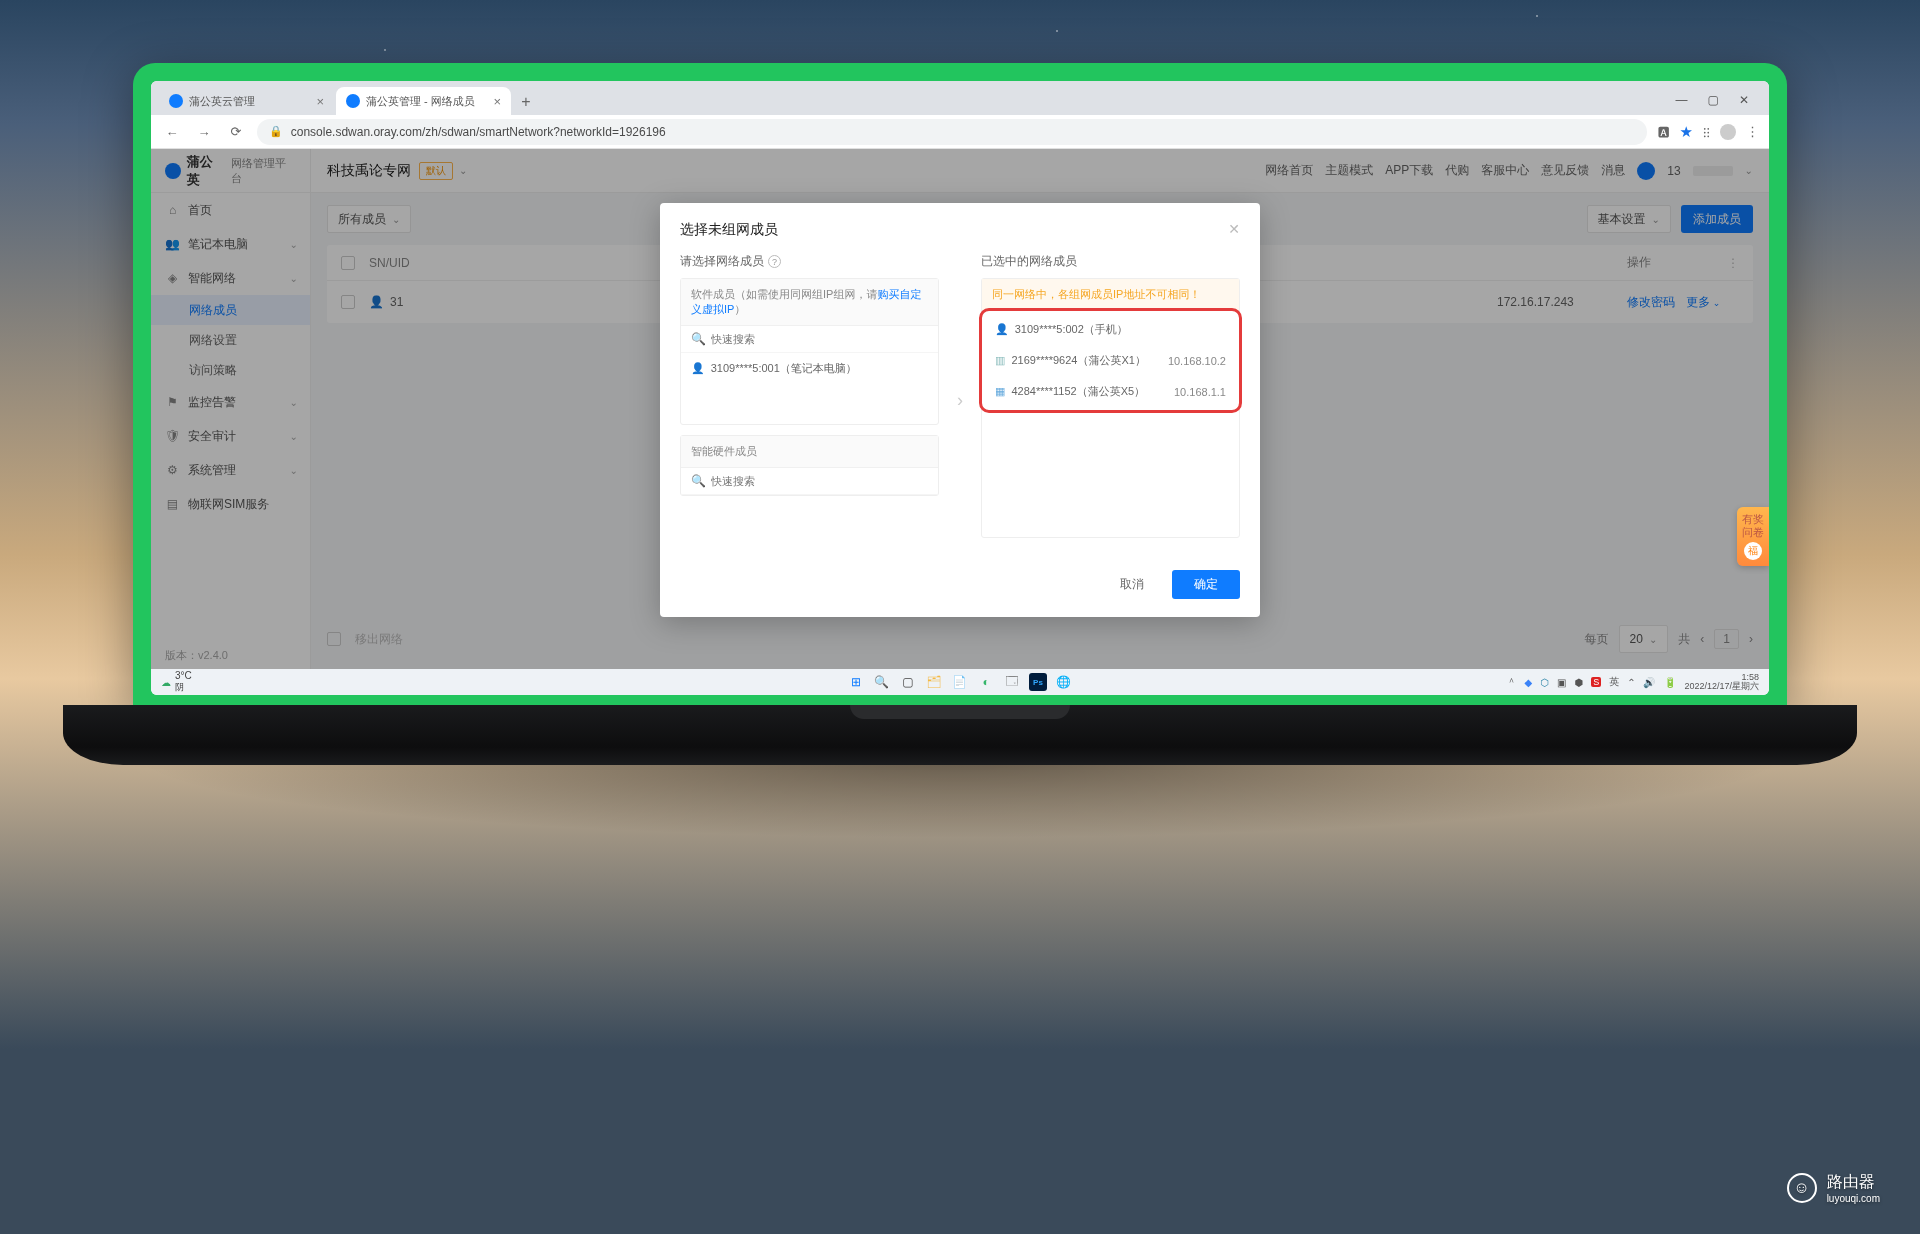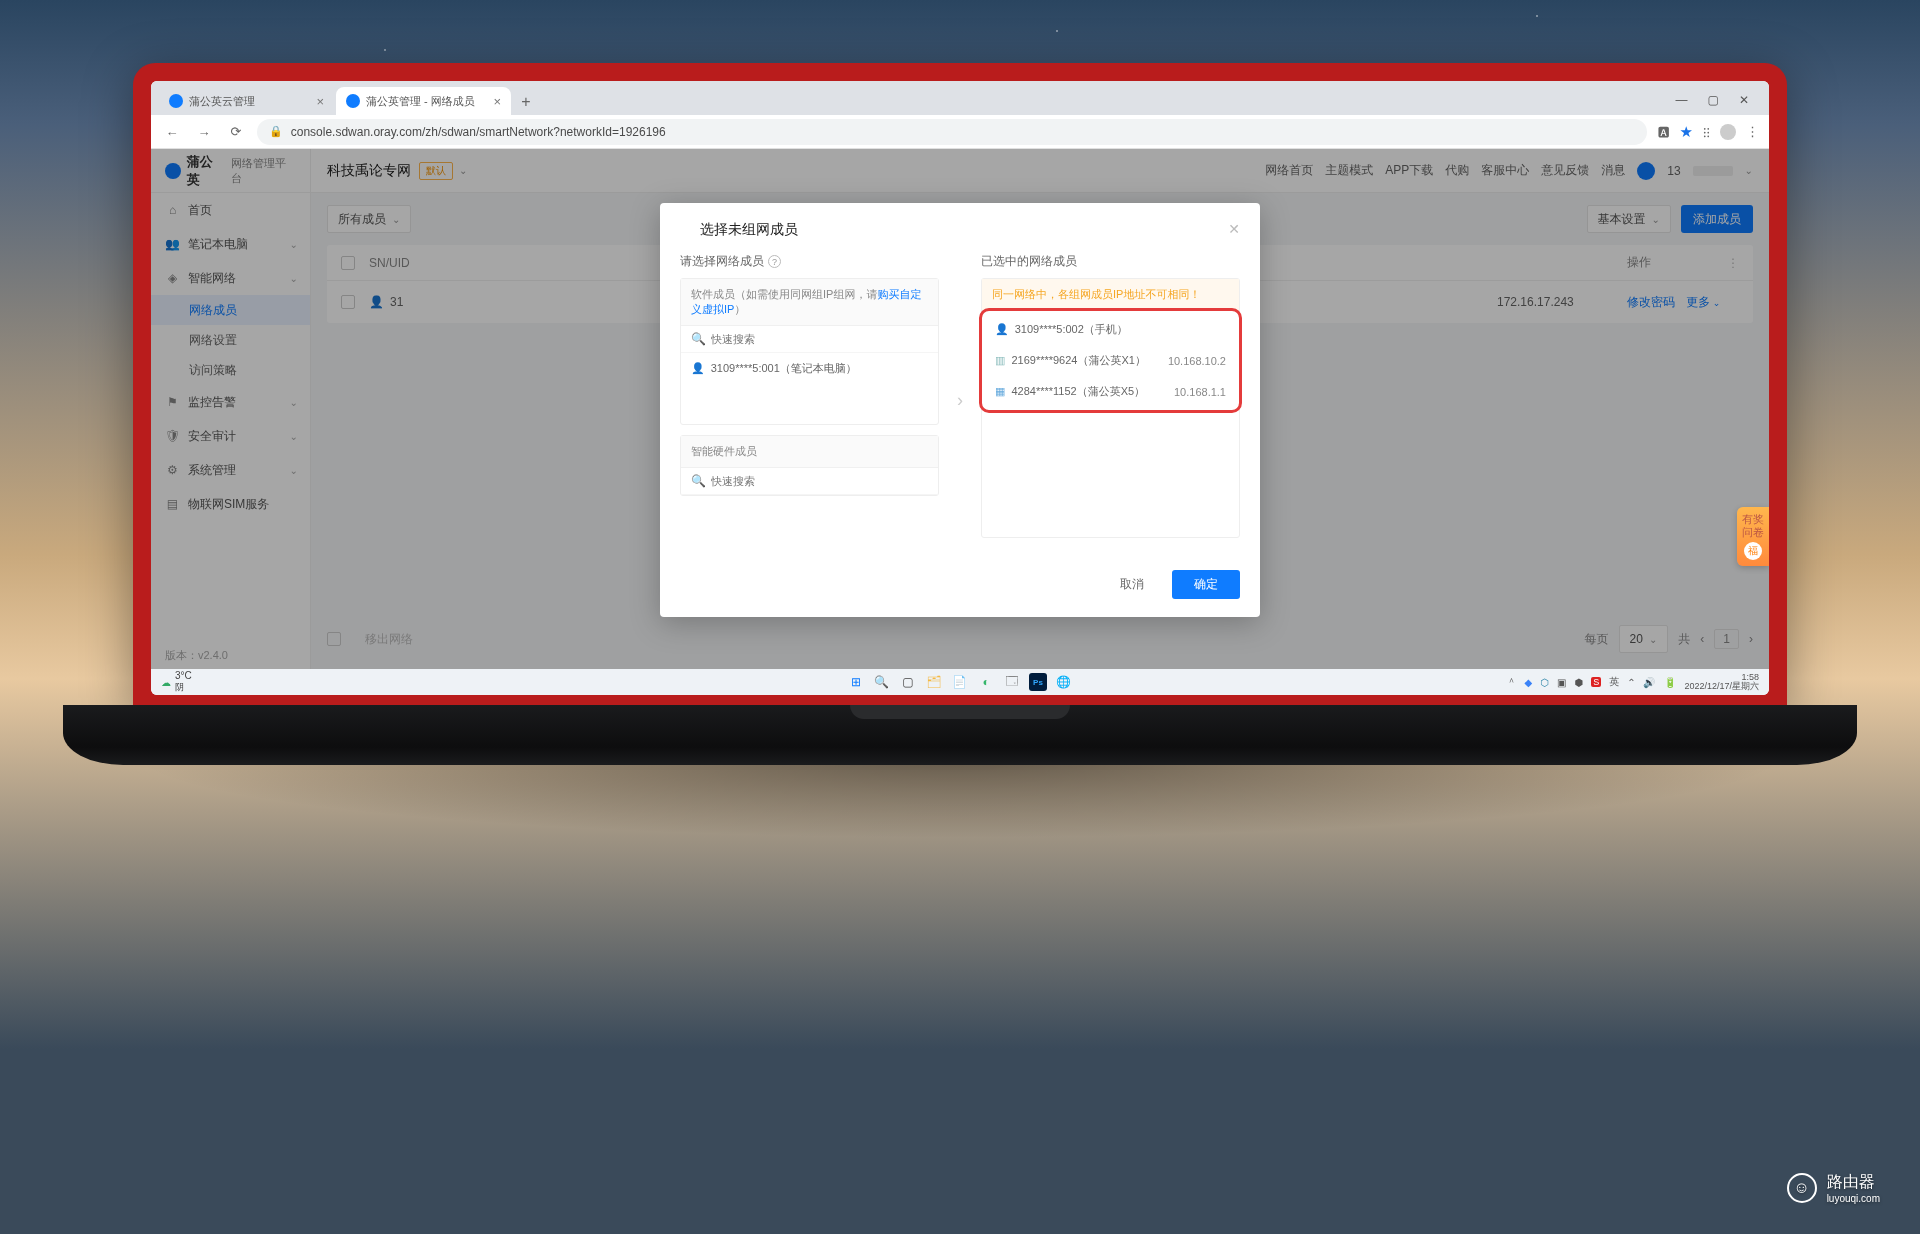--- a/index.html
+++ b/index.html
@@ -6,21 +6,21 @@
 body {
   width: 1920px; height: 1234px; overflow: hidden;
   background: linear-gradient(to bottom,#2a4560 0%, #4a5f7a 10%, #c9a97d 45%, #e8c9a0 55%, #3a4a5a 85%);
   position: relative;
 }
 .stars { position:absolute; top:0; left:0; right:0; height:20%; pointer-events:none;}
 .stars span { position:absolute; width:2px; height:2px; background:white; border-radius:50%; opacity:.5;}
 
 
 .laptop { position:absolute; left:133px; top:63px; width:1654px; }
-.screen-bezel { background:#b91c1c; padding:18px 18px 10px; border-radius:22px 22px 0 0; box-shadow:0 10px 50px rgba(0,0,0,.4); }
+.screen-bezel { background:#22c55e; padding:18px 18px 10px; border-radius:22px 22px 0 0; box-shadow:0 10px 50px rgba(0,0,0,.4); }
 .screen-inner { background:#fff; border-radius:6px; height:614px; overflow:hidden; position:relative; }
 .laptop-base { height:60px; background:linear-gradient(#1a1b1d,#0d0d0e 70%,#1a1b1d); border-radius:0 0 60px 60px/0 0 32px 32px; margin:0 -70px; position:relative;}
 .laptop-base::before { content:""; position:absolute; top:0; left:50%; transform:translateX(-50%); width:220px; height:14px; background:#2a2b2d; border-radius:0 0 14px 14px;}
 .keyboard-hint { height:90px; background:radial-gradient(ellipse at 50% 0%, rgba(0,0,0,.5), transparent 65%); margin:-10px -70px 0;}
 
 
 .titlebar { height:34px; background:#dee1e6; display:flex; align-items:flex-end; padding:0 8px; }
 .tab { height:28px; background:#dee1e6; border-radius:8px 8px 0 0; display:flex; align-items:center; padding:0 10px; font-size:11px; color:#555; margin-right:2px; min-width:175px; max-width:175px; position:relative;}
 .tab.active { background:#fff;}
 .tab .tico { width:14px; height:14px; border-radius:50%; background:#0f7cff; margin-right:6px; flex:none; }
@@ -68,27 +68,27 @@
 .tbl-row { display:flex; align-items:center; height:42px; padding:0 14px; position:relative;}
 .chk { width:14px; height:14px; border:1px solid #ccc; border-radius:2px; margin-right:14px;}
 .col-sn { flex:0 0 140px; } .col-ip { flex:0 0 130px; text-align:left;} .col-act { flex:0 0 100px; text-align:left;}
 .col-spacer { flex:1; }
 .link-a { color:#0f7cff; margin-right:8px;}
 .link-b { color:#0f7cff; position:relative;text-align:center;}
 .link-b::after { content:" ⌄"; font-size:9px;}
 .more-v { color:#bbb; margin-left:auto;}
 
 .pager { margin:auto 16px 8px; display:flex; align-items:center; font-size:12px; color:#888; gap:10px; padding:8px 0;}
-.pager .left { display:flex; align-items:center; gap:10px;}
+.pager .left { display:flex; align-items:center; gap:0;}
 .pager .right { margin-left:auto; display:flex; align-items:center; gap:10px;}
 .pg-num { border:1px solid #e0e0e0; padding:2px 8px; border-radius:2px;}
 
 
 .modal { position:absolute; z-index:30; top:122px; left:50%; transform:translateX(-50%); width:600px; background:#fff; border-radius:4px; box-shadow:0 6px 30px rgba(0,0,0,.25); padding:18px 20px; font-size:12px; color:#555;}
-.m-title { font-size:14px; color:#222; margin-bottom:14px; display:flex; align-items:flex-start;margin-left:20px;}
+.m-title { font-size:14px; color:#222; margin-bottom:14px; display:flex; align-items:flex-start;}
 .m-close { margin-left:auto; color:#bbb; font-size:14px; cursor:pointer;}
 .m-cols { display:flex; gap:14px; }
 .m-col { flex:1; display:flex; flex-direction:column; }
 .m-label { font-size:12px; color:#666; margin-bottom:8px; display:flex; align-items:center; gap:4px;text-align:center;}
 .info-q { width:13px; height:13px; border:1px solid #bbb; border-radius:50%; display:inline-flex; align-items:center; justify-content:center; font-size:9px; color:#999;}
 .panel { border:1px solid #eee; border-radius:3px; margin-bottom:10px;}
 .panel-head { background:#fafafa; font-size:11px; color:#888; padding:8px 10px; border-bottom:1px solid #f0f0f0;}
 .panel-head .blue { color:#0f7cff; }
 .panel-head.warn { color:#f5a623; background:#fff8ee;}
 .panel-search { display:flex; align-items:center; padding:6px 10px; color:#bbb; border-bottom:1px solid #f5f5f5;}

